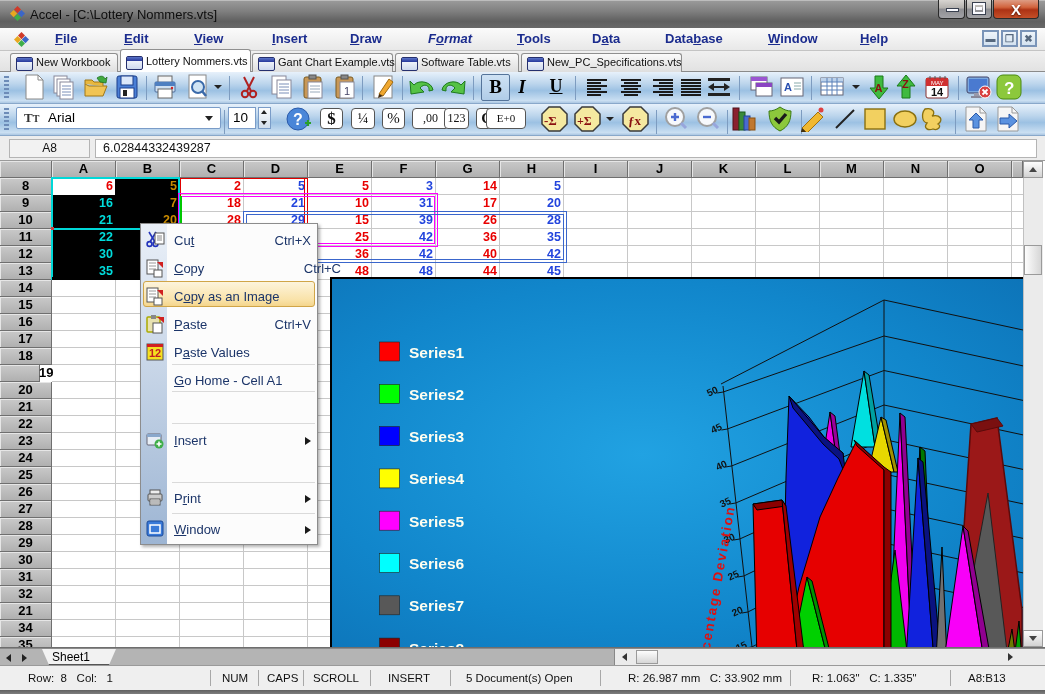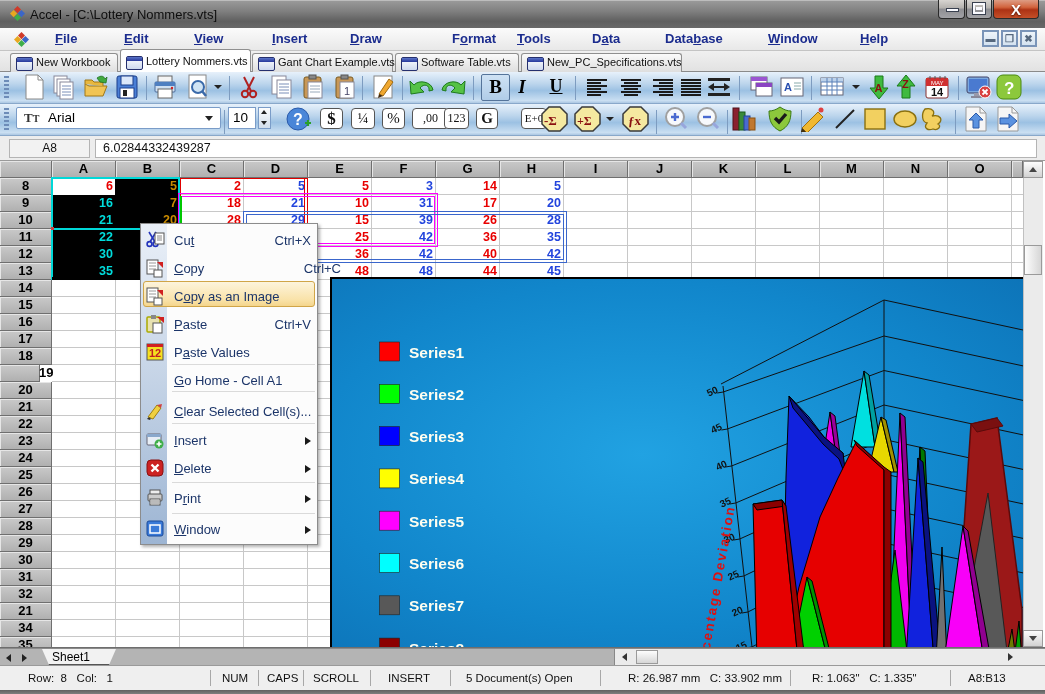--- a/index.html
+++ b/index.html
@@ -54,21 +54,21 @@
 <polygon points="7.5,0 11,3.6 7.5,7.2 4,3.6" fill="#cf3a2a"></polygon>
 <polygon points="11.4,4 15,7.6 11.4,11.2 7.8,7.6" fill="#3a66c8"></polygon>
 <polygon points="7.5,8 11,11.5 7.5,15 4,11.5" fill="#3fae49"></polygon>
 <polygon points="3.6,4 7.2,7.6 3.6,11.2 0,7.6" fill="#e8a820"></polygon>
   </svg>
 <div class="mitem" style="left:55px;"><u>F</u>ile</div>
 <div class="mitem" style="left:124px;"><u>E</u>dit</div>
 <div class="mitem" style="left:194px;"><u>V</u>iew</div>
 <div class="mitem" style="left:272px;"><u>I</u>nsert</div>
 <div class="mitem" style="left:350px;"><u>D</u>raw</div>
-<div class="mitem" style="left:452px;">F<u>o</u>rmat</div>
+<div class="mitem" style="left:428px;font-style:italic;">F<u>o</u>rmat</div>
 <div class="mitem" style="left:517px;"><u>T</u>ools</div>
 <div class="mitem" style="left:592px;">D<u>a</u>ta</div>
 <div class="mitem" style="left:665px;">Data<u>b</u>ase</div>
 <div class="mitem" style="left:768px;"><u>W</u>indow</div>
 <div class="mitem" style="left:860px;"><u>H</u>elp</div>
 <div class="mdib" style="left:982px;">▬</div>
 <div class="mdib" style="left:1001px;">❐</div>
 <div class="mdib" style="left:1020px;">✖</div>
 <div class="abs" style="left:0;top:51px;width:1045px;height:21px;background:linear-gradient(#f0f0f0,#e2e2e2);border-bottom:1px solid #8a8a8a;box-sizing:border-box;"></div>
 <div class="dtab" style="left:10px;width:108px;">
@@ -308,21 +308,21 @@
     <circle cx="12" cy="13" r="11" fill="#4a86d8" stroke="#2a5aaa"></circle>
     <text x="7" y="19" font-size="16" font-weight="bold" fill="#fff" font-family="Liberation Sans">?</text>
     <path d="M19 17 L25 17 M22 14 L22 20" stroke="#2aa02a" stroke-width="2.2"></path>
   </svg>
 <div class="tbtn" style="left:320px;top:108px;width:23px;height:21px;font-size:17px;font-weight:bold;line-height:19px;font-family:'Liberation Serif',serif;">$</div>
 <div class="tbtn" style="left:351px;top:108px;width:24px;height:21px;font-size:14px;font-weight:normal;line-height:19px;font-family:'Liberation Serif',serif;">¼</div>
 <div class="tbtn" style="left:382px;top:108px;width:23px;height:21px;font-size:15px;font-weight:normal;line-height:19px;font-family:'Liberation Serif',serif;">%</div>
 <div class="tbtn" style="left:412px;top:108px;width:37px;height:21px;font-size:12px;font-weight:normal;line-height:19px;font-family:'Liberation Serif',serif;">,00</div>
 <div class="tbtn" style="left:444px;top:108px;width:25px;height:21px;font-size:12px;font-weight:normal;line-height:19px;font-family:'Liberation Serif',serif;">123</div>
 <div class="tbtn" style="left:476px;top:108px;width:22px;height:21px;font-size:15px;font-weight:bold;line-height:19px;font-family:'Liberation Serif',serif;">G</div>
-<div class="tbtn" style="left:521px;top:108px;width:26px;height:21px;font-size:11px;font-weight:normal;line-height:19px;font-family:'Liberation Serif',serif;">E+0</div>
+<div class="tbtn" style="left:486px;top:108px;width:40px;height:21px;font-size:11px;font-weight:normal;line-height:19px;font-family:'Liberation Serif',serif;">E+0</div>
 <svg class="abs" style="left:541px;top:106px" width="28" height="26">
     <polygon points="8,1 19,1 26,8 26,18 19,25 8,25 1,18 1,8" fill="#f5e9a0" stroke="#3a3a3a" stroke-width="1.5"></polygon>
     <text x="3" y="19" font-size="13" font-weight="bold" fill="#8a1010" font-family="Liberation Serif">-Σ</text>
   </svg>
 <svg class="abs" style="left:574px;top:106px" width="28" height="26">
     <polygon points="8,1 19,1 26,8 26,18 19,25 8,25 1,18 1,8" fill="#f5e9a0" stroke="#3a3a3a" stroke-width="1.5"></polygon>
     <text x="3" y="19" font-size="12" font-weight="bold" fill="#8a1010" font-family="Liberation Serif">+Σ</text>
   </svg>
 <div class="abs" style="left:606px;top:117px;width:0;height:0;border-top:4px solid #222;border-left:4px solid transparent;border-right:4px solid transparent;"></div>
 <svg class="abs" style="left:622px;top:106px" width="28" height="26">
@@ -650,44 +650,28 @@
       <svg class="abs" style="left:4px;top:3px;" width="20" height="20">
         <rect x="2" y="2" width="16" height="16" fill="#f5e020" stroke="#555"></rect>
         <rect x="2" y="2" width="16" height="3" fill="#d02020"></rect>
         <text x="4" y="15" font-size="11" font-weight="bold" fill="#c02020" font-family="Liberation Sans">12</text>
       </svg>
       <span class="lbl">P<u>a</u>ste Values</span>
     </div>
 <div class="ci" style="top:143px;">
       <span class="lbl"><u>G</u>o Home - Cell A1</span>
     </div>
-<div class="ci" style="top:174px;">
-      <svg class="abs" style="left:4px;top:3px;" width="20" height="20">
-        <path d="M3 16 L12 4 L16 7 L8 18 Z" fill="#f0d040" stroke="#a08010"></path>
-        <path d="M12 4 L16 7 L17 3 Z" fill="#d04040"></path>
-        <path d="M2 18 C4 15 7 17 5 19 Z" fill="#333"></path>
-      </svg>
-      <span class="lbl"><u>C</u>lear Selected Cell(s)...</span>
-    </div>
 <div class="ci" style="top:203px;">
       <svg class="abs" style="left:4px;top:3px;" width="20" height="20">
         <rect x="2" y="4" width="14" height="11" rx="1" fill="#e8eef6" stroke="#667"></rect>
         <rect x="2" y="4" width="14" height="3" fill="#8aa8cc"></rect>
         <circle cx="14" cy="14" r="4.5" fill="#3fae49"></circle>
         <path d="M11.5 14 L16.5 14 M14 11.5 L14 16.5" stroke="#fff" stroke-width="1.6"></path>
       </svg>
       <span class="lbl"><u>I</u>nsert</span>
-      <span class="arr"></span>
-    </div>
-<div class="ci" style="top:231px;">
-      <svg class="abs" style="left:4px;top:3px;" width="20" height="20">
-        <rect x="2" y="2" width="16" height="16" rx="4" fill="#cc2222" stroke="#881111"></rect>
-        <path d="M6.5 6.5 L13.5 13.5 M13.5 6.5 L6.5 13.5" stroke="#fff" stroke-width="2.4"></path>
-      </svg>
-      <span class="lbl"><u>D</u>elete</span>
       <span class="arr"></span>
     </div>
 <div class="ci" style="top:261px;">
       <svg class="abs" style="left:4px;top:3px;" width="20" height="20">
         <rect x="5" y="2" width="10" height="5" fill="#eee" stroke="#555"></rect>
         <rect x="3" y="6" width="14" height="7" rx="1" fill="#ccc" stroke="#555"></rect>
         <rect x="5" y="11" width="10" height="6" fill="#fff" stroke="#555"></rect>
         <g stroke="#777">
           <line x1="6" y1="13" x2="14" y2="13"></line>
           <line x1="6" y1="15" x2="14" y2="15"></line>

